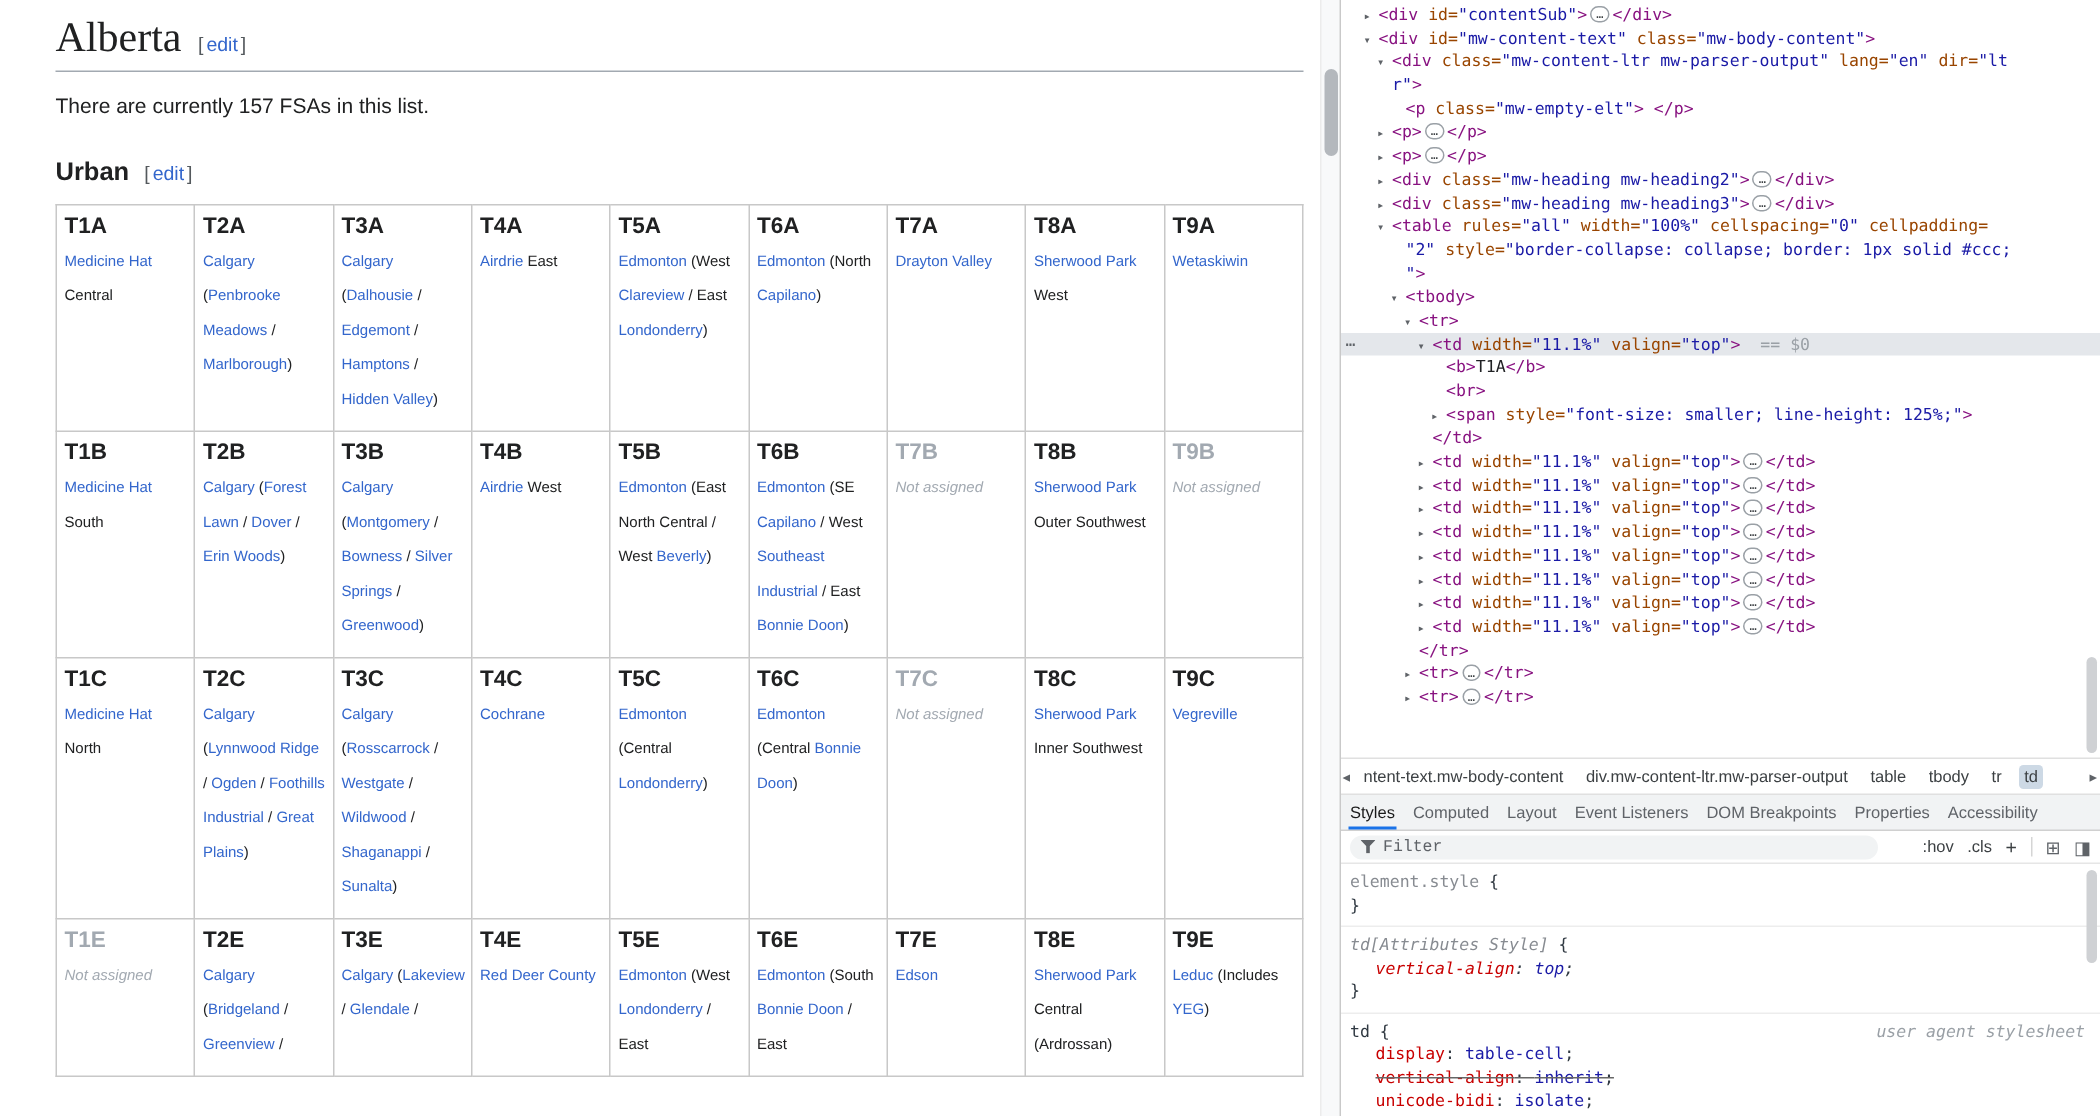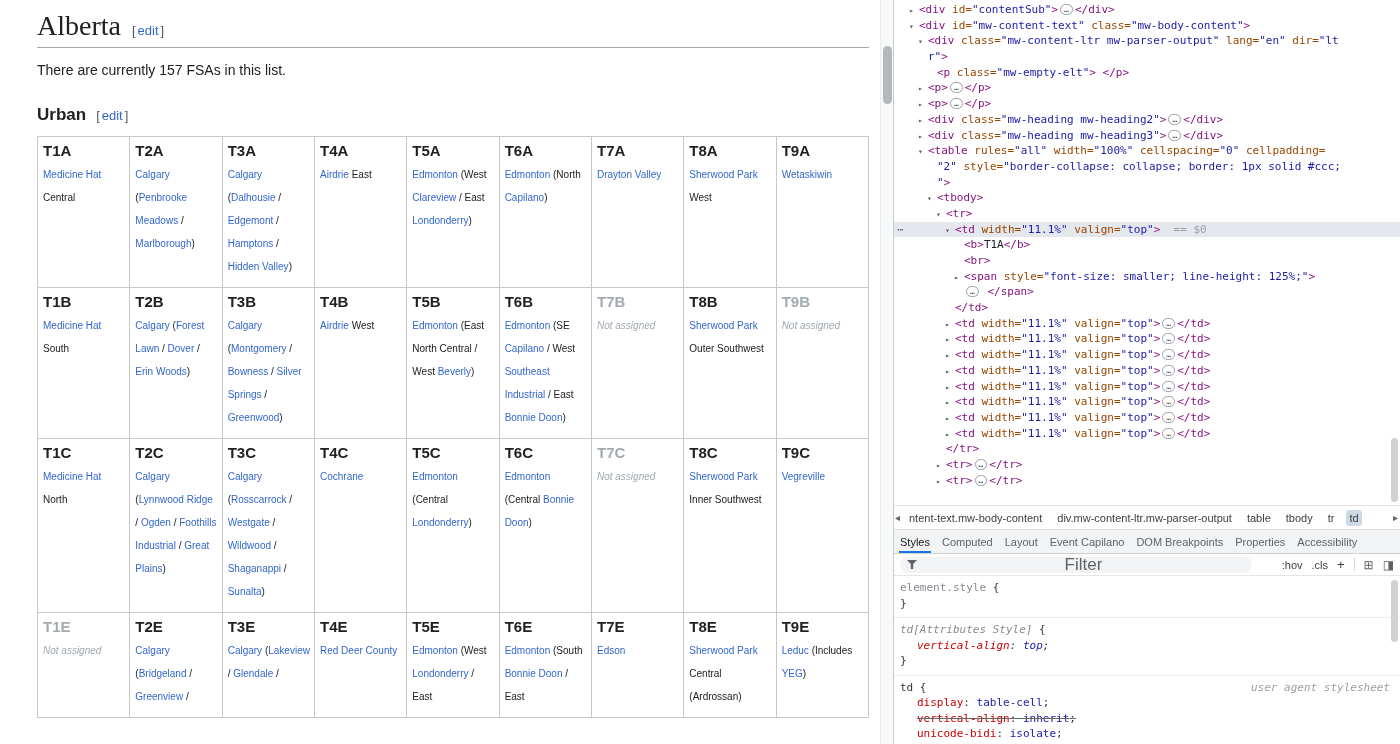--- a/index.html
+++ b/index.html
@@ -61,21 +61,21 @@
   
   .tabbar { position:absolute; top:530px; left:0; right:0; height:24px; background:#f1f3f4; border-bottom:1px solid #d0d0d0; display:flex; font-size:11px; color:#5f6368; }
   .tab { padding:6px 6px 0; cursor:pointer; position:relative; white-space:nowrap; }
   .tab.active { color:#1a1a1a; }
   .tab.active::after { content:""; position:absolute; left:5px; right:5px; bottom:0; height:2px; background:#1a73e8; }
 
   
   .toolbar { position:absolute; top:554px; left:0; right:0; height:22px; background:#fff; border-bottom:1px solid #e6e6e6; display:flex; align-items:center; padding:0 6px; }
   .filter-pill { width:352px; height:16px; background:#f1f3f4; border-radius:8px; display:flex; align-items:center; gap:5px; padding:0 7px; }
   .funnel { width:10px; height:9px; background:#5f6368; clip-path:polygon(0 0,100% 0,62% 45%,62% 100%,38% 100%,38% 45%); flex:0 0 auto; }
-  .filter-input { border:none; outline:none; background:transparent; font-family:Liberation Sans, sans-serif; font-size:17px; color:#202124; width:100%;text-align:center; }
+  .filter-input { border:none; outline:none; background:transparent; font-family:Liberation Mono, monospace; font-size:11px; color:#202124; width:100%; }
   .filter-input::placeholder { color:#5f6368; }
   .tb-right { margin-left:auto; display:flex; align-items:center; gap:9px; font-size:11px; color:#3c4043; }
   .tbtn { cursor:pointer; }
   .tbtn.plus { font-size:13px; }
   .tdiv { width:1px; height:13px; background:#d5d5d5; }
   .ticon { font-size:12px; color:#5f6368; cursor:pointer; }
 
   
   .styles-pane { position:absolute; top:576px; bottom:0; left:0; right:0; overflow:hidden; font-family:"DejaVu Sans Mono", monospace; font-size:11px; color:#303942; }
   .rule { padding:4px 4px 6px 6px; border-bottom:1px solid #ededed; position:relative; line-height:15.5px; }
@@ -283,21 +283,20 @@
       <div class="tl" style="padding-left: 24px;"><span class="arrow">▸</span><span class="tk-t">&lt;div</span><span class="tk-n"> class=</span><span class="tk-v">"mw-heading mw-heading3"</span><span class="tk-t">&gt;</span><span class="dots">…</span><span class="tk-t">&lt;/div&gt;</span></div>
       <div class="tl" style="padding-left: 24px;"><span class="arrow">▾</span><span class="tk-t">&lt;table</span><span class="tk-n"> rules=</span><span class="tk-v">"all"</span><span class="tk-n"> width=</span><span class="tk-v">"100%"</span><span class="tk-n"> cellspacing=</span><span class="tk-v">"0"</span><span class="tk-n"> cellpadding=</span></div>
       <div class="tl" style="padding-left: 33px;"><span class="arrow-sp"></span><span class="tk-v">"2"</span><span class="tk-n"> style=</span><span class="tk-v">"border-collapse: collapse; border: 1px solid #ccc;</span></div>
       <div class="tl" style="padding-left: 33px;"><span class="arrow-sp"></span><span class="tk-v">"</span><span class="tk-t">&gt;</span></div>
       <div class="tl" style="padding-left: 33px;"><span class="arrow">▾</span><span class="tk-t">&lt;tbody&gt;</span></div>
       <div class="tl" style="padding-left: 42px;"><span class="arrow">▾</span><span class="tk-t">&lt;tr&gt;</span></div>
       <div class="tl sel" style="padding-left: 51px;"><span class="more">⋯</span><span class="arrow">▾</span><span class="tk-t">&lt;td</span><span class="tk-n"> width=</span><span class="tk-v">"11.1%"</span><span class="tk-n"> valign=</span><span class="tk-v">"top"</span><span class="tk-t">&gt;</span><span class="tk-g">  == $0</span></div>
       <div class="tl" style="padding-left: 60px;"><span class="arrow-sp"></span><span class="tk-t">&lt;b&gt;</span><span class="tk-x">T1A</span><span class="tk-t">&lt;/b&gt;</span></div>
       <div class="tl" style="padding-left: 60px;"><span class="arrow-sp"></span><span class="tk-t">&lt;br&gt;</span></div>
       <div class="tl" style="padding-left: 60px;"><span class="arrow">▸</span><span class="tk-t">&lt;span</span><span class="tk-n"> style=</span><span class="tk-v">"font-size: smaller; line-height: 125%;"</span><span class="tk-t">&gt;</span></div>
-      <div class="tl" style="padding-left: 60px;"><span class="arrow-sp"></span><span class="dots">…</span><span class="tk-x"> </span><span class="tk-t">&lt;/span&gt;</span></div>
       <div class="tl" style="padding-left: 51px;"><span class="arrow-sp"></span><span class="tk-t">&lt;/td&gt;</span></div>
       <div class="tl" style="padding-left: 51px;"><span class="arrow">▸</span><span class="tk-t">&lt;td</span><span class="tk-n"> width=</span><span class="tk-v">"11.1%"</span><span class="tk-n"> valign=</span><span class="tk-v">"top"</span><span class="tk-t">&gt;</span><span class="dots">…</span><span class="tk-t">&lt;/td&gt;</span></div>
       <div class="tl" style="padding-left: 51px;"><span class="arrow">▸</span><span class="tk-t">&lt;td</span><span class="tk-n"> width=</span><span class="tk-v">"11.1%"</span><span class="tk-n"> valign=</span><span class="tk-v">"top"</span><span class="tk-t">&gt;</span><span class="dots">…</span><span class="tk-t">&lt;/td&gt;</span></div>
       <div class="tl" style="padding-left: 51px;"><span class="arrow">▸</span><span class="tk-t">&lt;td</span><span class="tk-n"> width=</span><span class="tk-v">"11.1%"</span><span class="tk-n"> valign=</span><span class="tk-v">"top"</span><span class="tk-t">&gt;</span><span class="dots">…</span><span class="tk-t">&lt;/td&gt;</span></div>
       <div class="tl" style="padding-left: 51px;"><span class="arrow">▸</span><span class="tk-t">&lt;td</span><span class="tk-n"> width=</span><span class="tk-v">"11.1%"</span><span class="tk-n"> valign=</span><span class="tk-v">"top"</span><span class="tk-t">&gt;</span><span class="dots">…</span><span class="tk-t">&lt;/td&gt;</span></div>
       <div class="tl" style="padding-left: 51px;"><span class="arrow">▸</span><span class="tk-t">&lt;td</span><span class="tk-n"> width=</span><span class="tk-v">"11.1%"</span><span class="tk-n"> valign=</span><span class="tk-v">"top"</span><span class="tk-t">&gt;</span><span class="dots">…</span><span class="tk-t">&lt;/td&gt;</span></div>
       <div class="tl" style="padding-left: 51px;"><span class="arrow">▸</span><span class="tk-t">&lt;td</span><span class="tk-n"> width=</span><span class="tk-v">"11.1%"</span><span class="tk-n"> valign=</span><span class="tk-v">"top"</span><span class="tk-t">&gt;</span><span class="dots">…</span><span class="tk-t">&lt;/td&gt;</span></div>
       <div class="tl" style="padding-left: 51px;"><span class="arrow">▸</span><span class="tk-t">&lt;td</span><span class="tk-n"> width=</span><span class="tk-v">"11.1%"</span><span class="tk-n"> valign=</span><span class="tk-v">"top"</span><span class="tk-t">&gt;</span><span class="dots">…</span><span class="tk-t">&lt;/td&gt;</span></div>
       <div class="tl" style="padding-left: 51px;"><span class="arrow">▸</span><span class="tk-t">&lt;td</span><span class="tk-n"> width=</span><span class="tk-v">"11.1%"</span><span class="tk-n"> valign=</span><span class="tk-v">"top"</span><span class="tk-t">&gt;</span><span class="dots">…</span><span class="tk-t">&lt;/td&gt;</span></div>
       <div class="tl" style="padding-left: 42px;"><span class="arrow-sp"></span><span class="tk-t">&lt;/tr&gt;</span></div>
@@ -318,21 +317,21 @@
         <span class="crumb">tr</span>
         <span class="crumb selected">td</span>
       </div>
     <span class="crumb-nav right">▸</span>
   </div>
 
   <div class="tabbar">
       <div class="tab active">Styles</div>
       <div class="tab">Computed</div>
       <div class="tab">Layout</div>
-      <div class="tab">Event Capilano</div>
+      <div class="tab">Event Listeners</div>
       <div class="tab">DOM Breakpoints</div>
       <div class="tab">Properties</div>
       <div class="tab">Accessibility</div>
     </div>
 
   <div class="toolbar">
     <div class="filter-pill">
       <span class="funnel"></span>
       <input class="filter-input" placeholder="Filter" style="">
     </div>

